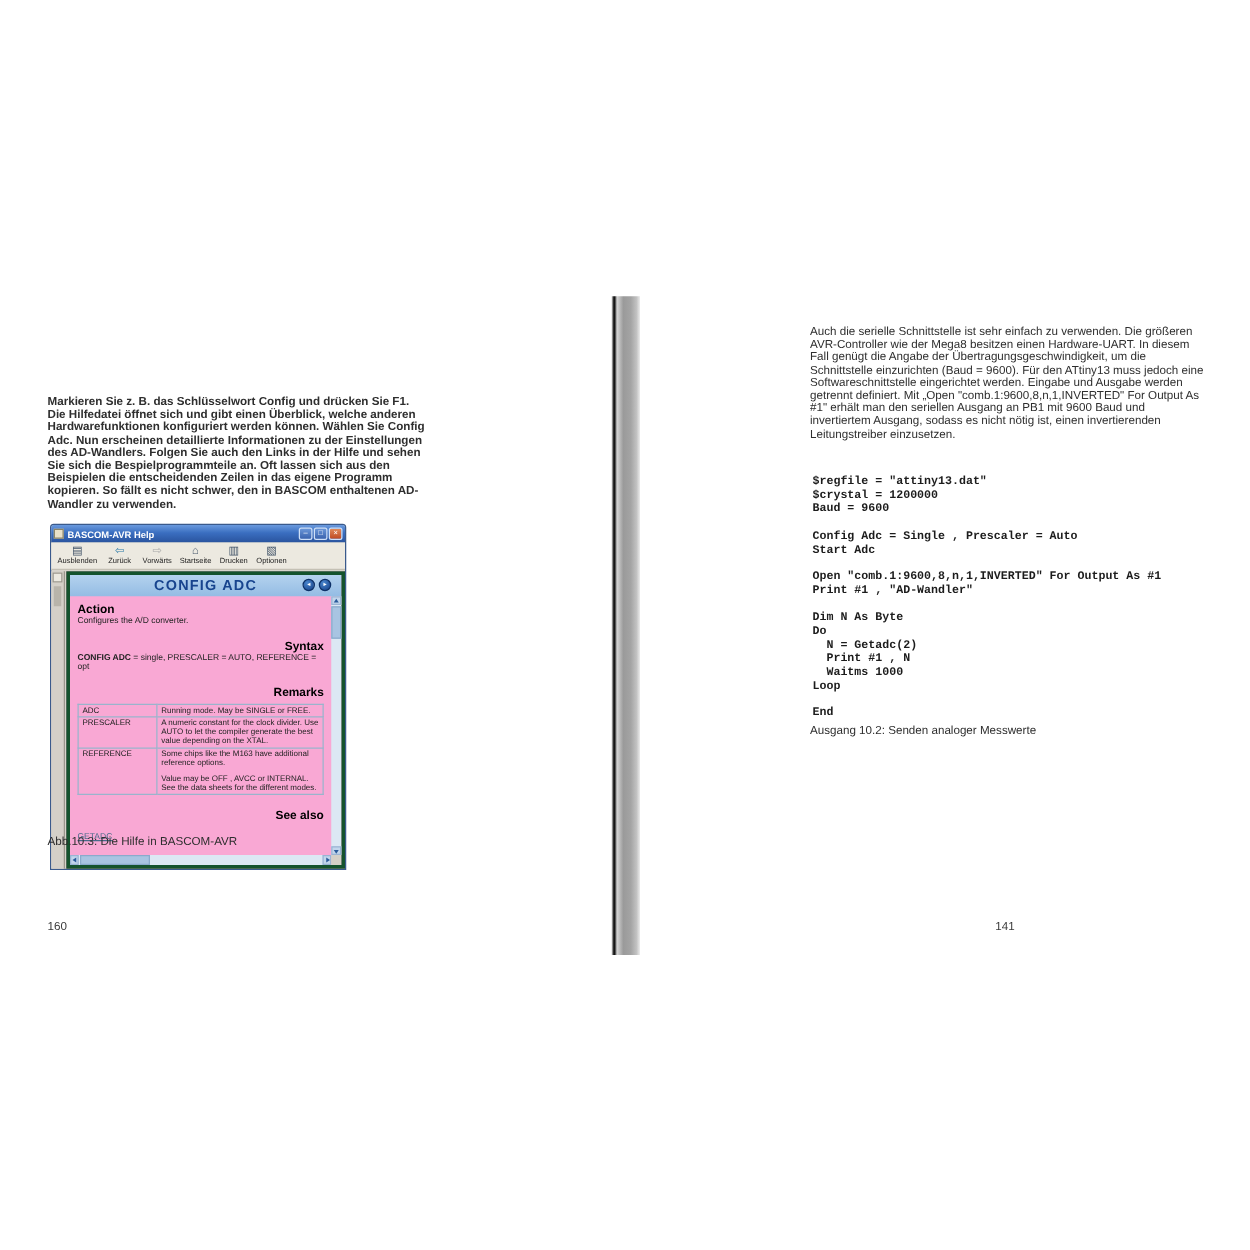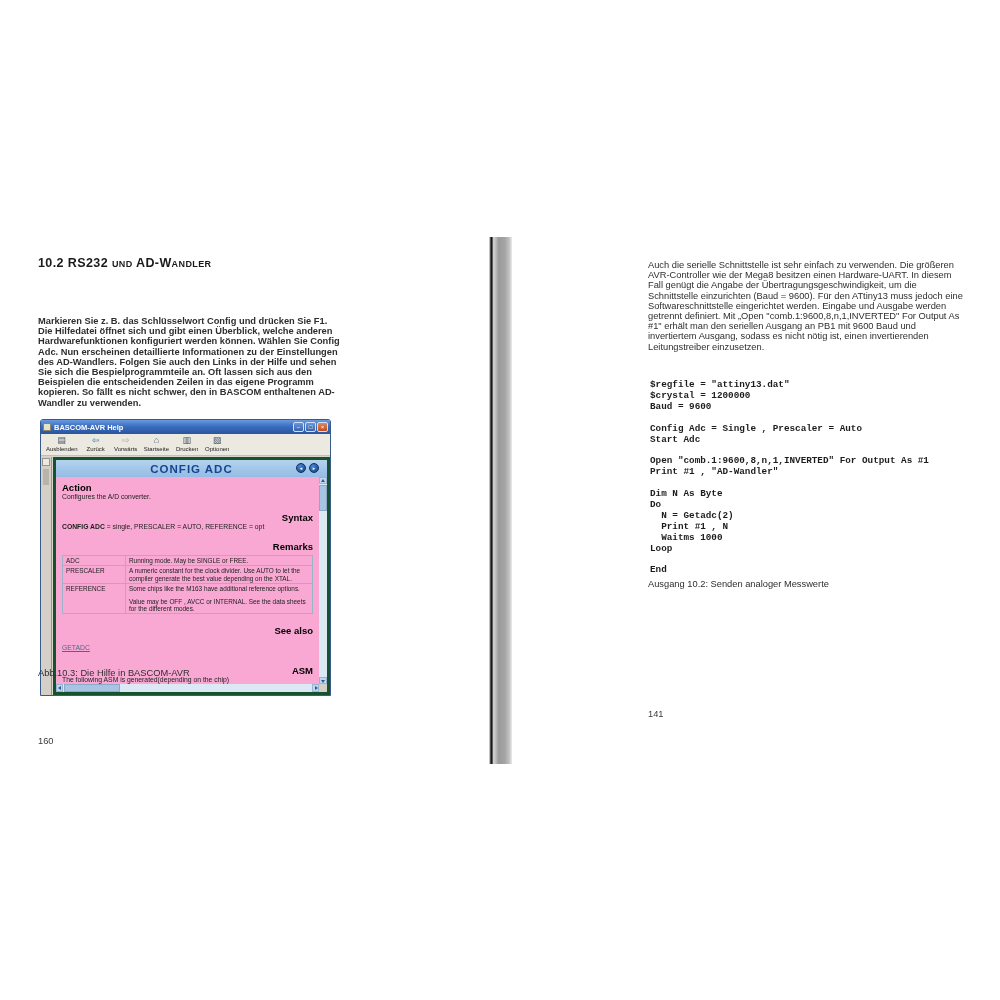--- a/index.html
+++ b/index.html
@@ -14,29 +14,29 @@
   .p-l1{left:38px;top:279px;width:302px;}
   .p-l2{left:38px;top:316px;width:304px;font-weight:bold;}
   .p-r1{left:648px;top:260px;width:318px;}
   .codeblock{left:650px;top:380px;width:318px;font-family:"Liberation Mono",monospace;
              font-size:9.3px;font-weight:bold;line-height:10.9px;white-space:pre;color:#1c1c1c;}
   .caption{font-size:9.3px;color:#2e2e2e;}
   .cap-l{left:38px;top:668px;width:300px;}
   .cap-r{left:648px;top:579px;width:300px;}
   .pagenum{font-size:9.3px;color:#3a3a3a;}
   .pn-l{left:38px;top:736px;}
-  .pn-r{left:648px;top:709px;width:312px;text-align:left;}
+  .pn-r{left:648px;top:736px;width:312px;text-align:center;}
 
   
   .spine{left:489px;top:237px;width:23px;height:527px;
          background:linear-gradient(90deg,#ffffff 0%,#2a2a2a 8%,#101010 12%,#d6d6d6 20%,
                     #9a9a9a 42%,#a4a4a4 68%,#c2c2c2 88%,#ececec 100%);}
 
   
-  .hw{left:40px;top:419px;width:291px;height:277px;border:1px solid #3a5a8c;
+  .hw{left:40px;top:419px;width:237px;height:277px;border:1px solid #3a5a8c;
       border-radius:3px 3px 0 0;background:#d8d4cc;box-sizing:border-box;font-family:"Liberation Sans",sans-serif;}
   .hw-titlebar{position:absolute;left:0;top:0;right:0;height:14px;border-radius:2px 2px 0 0;
       background:linear-gradient(180deg,#6a9ade 0%,#3a6ec0 45%,#2a549e 100%);
       display:flex;align-items:center;padding:0 2px;box-sizing:border-box;}
   .hw-appicon{width:8px;height:8px;background:#e8e0c8;border:1px solid #8a8468;box-sizing:border-box;margin-right:3px;}
   .hw-title{flex:1;font-size:7.5px;font-weight:bold;color:#ffffff;white-space:nowrap;overflow:hidden;}
   .hw-btn{width:11px;height:10px;margin-left:1px;border:1px solid #cfe0f8;border-radius:2px;
       font-size:6px;line-height:8px;text-align:center;color:#fff;box-sizing:border-box;}
   .hw-btn.mm{background:linear-gradient(180deg,#6a96d8,#3a63ae);}
   .hw-btn.cl{background:linear-gradient(180deg,#e08a5a,#c04a22);}
@@ -82,21 +82,20 @@
   .vthumb{position:absolute;left:0;top:8px;width:8px;height:26px;background:#a8c4e2;border:1px solid #8aaacc;box-sizing:border-box;}
   .hthumb{position:absolute;left:8px;top:0;width:56px;height:8px;background:#a8c4e2;border:1px solid #8aaacc;box-sizing:border-box;}
   .sb-corner{position:absolute;right:0;bottom:0;width:8px;height:8px;background:#d4d0c8;}
   .kw{font-weight:bold;}
 </style>
 </head>
 <body>
 
 <div class="canvas">
 
-  <div class="abs heading">10.2 RS232 und AD-Wandler</div>
   <div class="abs para p-l2">Markieren Sie z. B. das Schlüsselwort Config und drücken Sie F1. Die Hilfedatei öffnet sich und gibt einen Überblick, welche anderen Hardwarefunktionen konfiguriert werden können. Wählen Sie Config Adc. Nun erscheinen detaillierte Informationen zu der Einstellungen des AD-Wandlers. Folgen Sie auch den Links in der Hilfe und sehen Sie sich die Bespielprogrammteile an. Oft lassen sich aus den Beispielen die entscheidenden Zeilen in das eigene Programm kopieren. So fällt es nicht schwer, den in BASCOM enthaltenen AD-Wandler zu verwenden.</div>
 
   <div class="abs hw">
     <div class="hw-titlebar">
       <span class="hw-appicon"></span>
       <span class="hw-title">BASCOM-AVR Help</span>
       <span class="hw-btn mm">–</span>
       <span class="hw-btn mm">□</span>
       <span class="hw-btn cl">×</span>
     </div>

